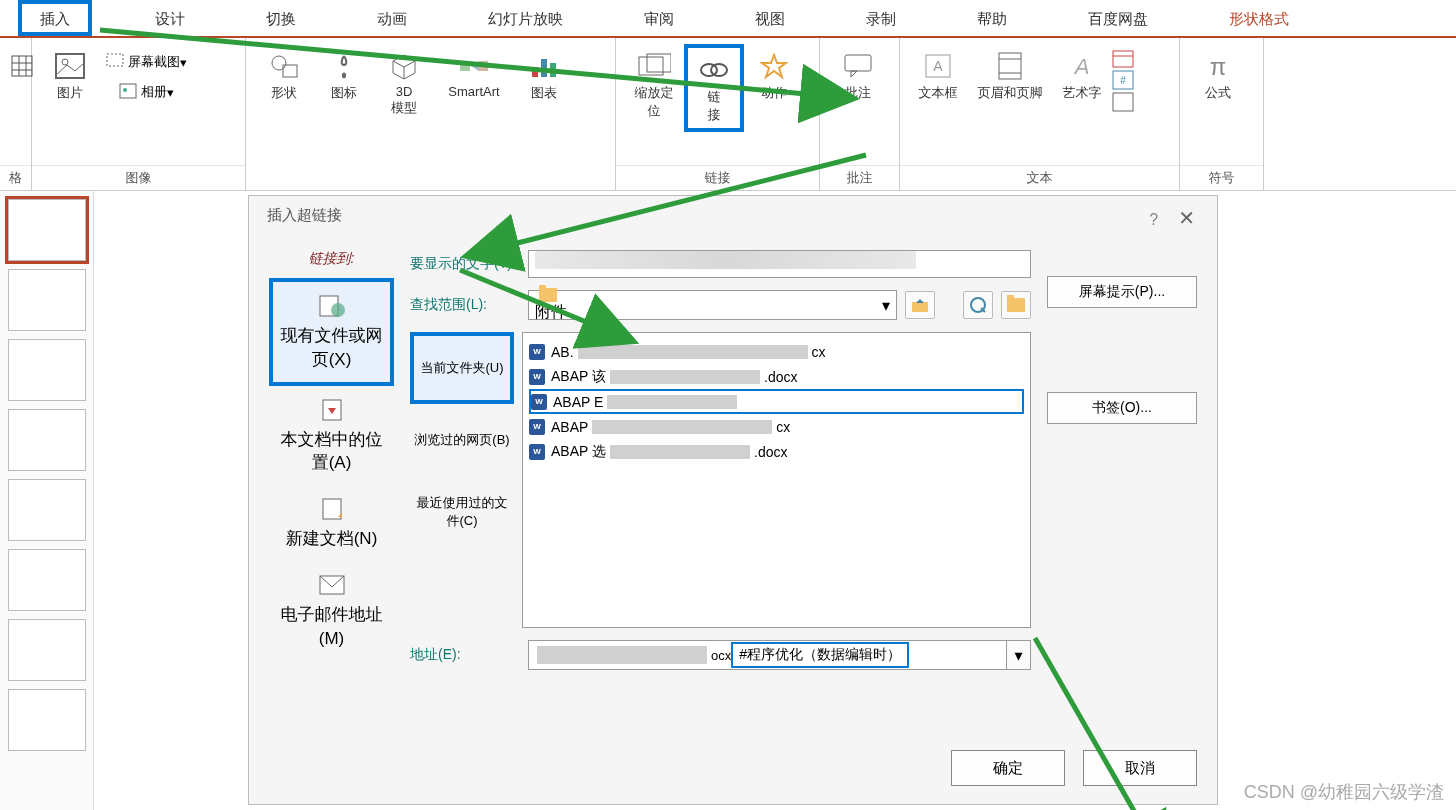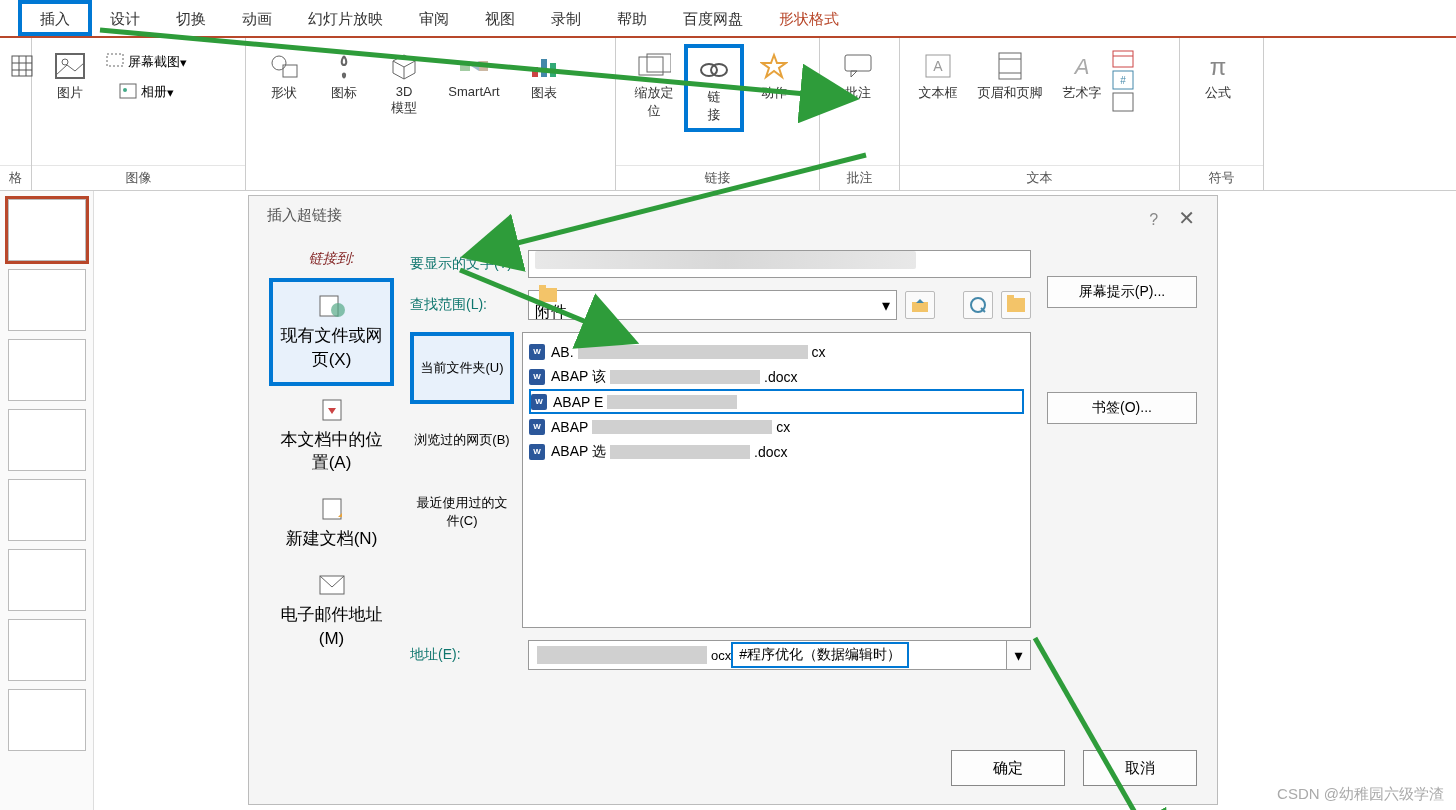--- a/index.html
+++ b/index.html
@@ -1,18 +1,18 @@
 <!DOCTYPE html>
 <html><head>
 <meta charset="utf-8">
 <style>
 * { margin:0; padding:0; box-sizing:border-box; font-family:"Microsoft YaHei","Segoe UI",sans-serif; }
 body { background:#fff; width:1456px; height:810px; overflow:hidden; position:relative; }
 
-.tabs { display:flex; height:38px; border-bottom:2px solid #b8472a; background:#fff; padding-left:18px; }
+.tabs { display:flex; height:38px; border-bottom:2px solid #b8472a; background:#fff; padding-left:18px;gap:45px; }
 .tab { padding:0 18px; line-height:38px; font-size:15px; color:#333; cursor:pointer; }
 .tab.red { color:#b8472a; }
 .tab.box { border:4px solid #0078d4; line-height:30px; }
 
 .ribbon { display:flex; height:153px; background:#fff; border-bottom:1px solid #ccc; }
 .group { border-right:1px solid #ccc; display:flex; flex-direction:column; justify-content:space-between; padding:6px 0 0; }
 .group-label { text-align:center; font-size:13px; color:#555; padding:3px 0; border-top:1px solid #e5e5e5; }
 .group-top { flex:1; display:flex; align-items:flex-start; padding:0 8px; }
 .btn-large { display:flex; flex-direction:column; align-items:center; width:60px; padding:4px 2px; font-size:13px; color:#333; text-align:center; cursor:pointer; }
 .btn-large .ic { width:36px; height:36px; display:flex; align-items:center; justify-content:center; }
@@ -67,21 +67,21 @@
 
 .col-right { width:150px; display:flex; flex-direction:column; gap:20px; }
 .side-btn { height:32px; border:1px solid #999; background:#fdfdfd; font-size:14px; display:flex; align-items:center; justify-content:center; cursor:pointer; }
 
 .dlg-foot { position:absolute; right:20px; bottom:18px; display:flex; gap:18px; }
 .dlg-btn { width:114px; height:36px; border:1px solid #888; background:#fdfdfd; font-size:15px; cursor:pointer; }
 
 
 .arrow-svg { position:absolute; left:0; top:0; pointer-events:none; }
 
-.watermark { position:absolute; right:12px; bottom:6px; font-size:15px; color:#aaa; }
+.watermark { position:absolute; right:12px; bottom:6px; font-size:18px; color:#aaa; }
 </style>
 </head>
 <body>
 
 <div class="tabs">
   <div class="tab box">插入</div>
   <div class="tab">设计</div>
   <div class="tab">切换</div>
   <div class="tab">动画</div>
   <div class="tab">幻灯片放映</div>

